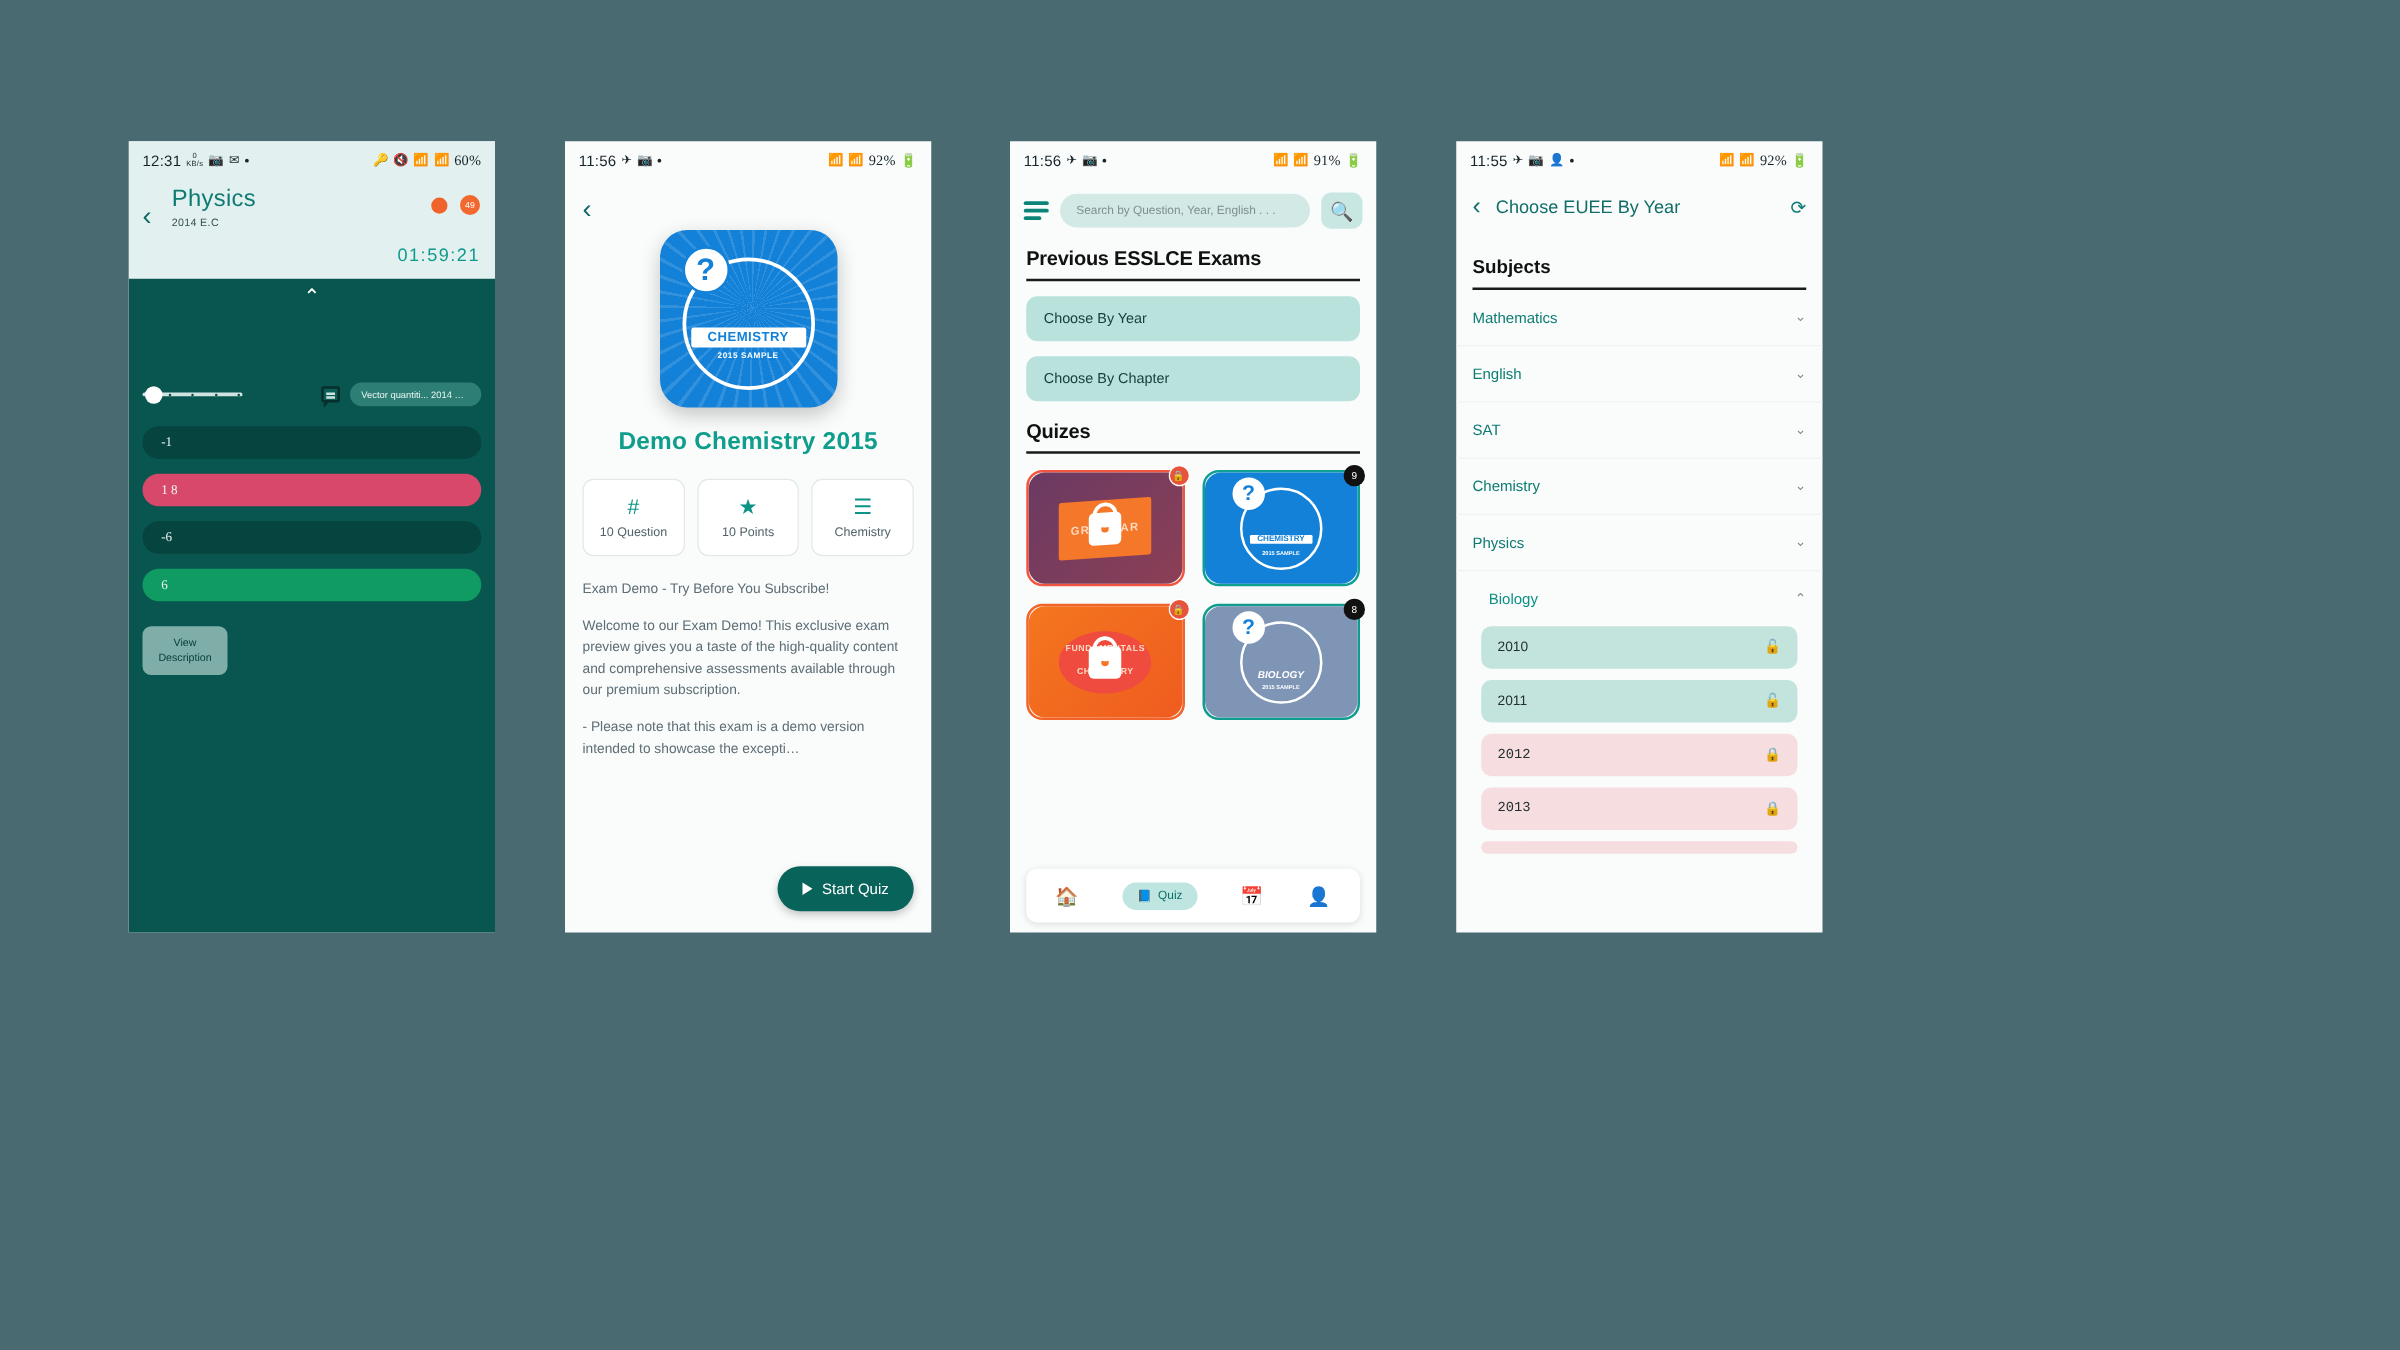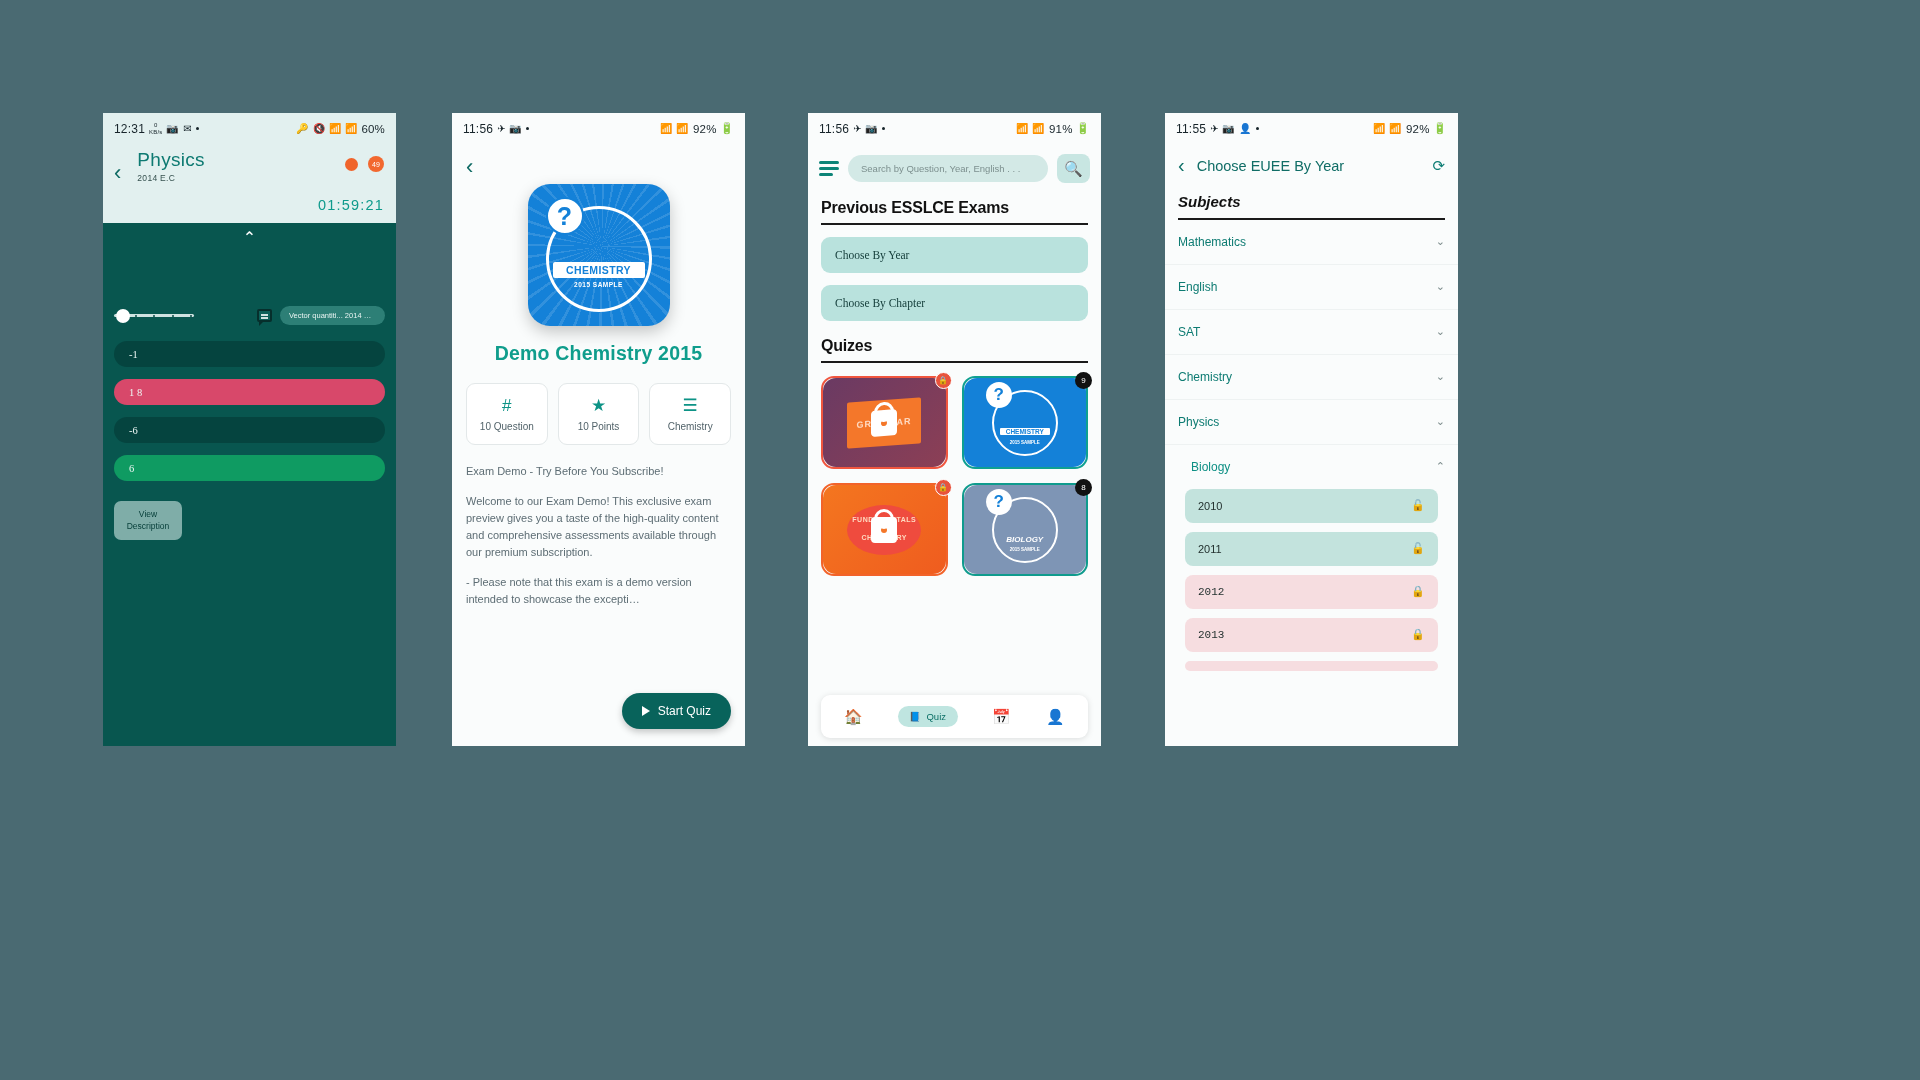--- a/index.html
+++ b/index.html
@@ -29,21 +29,21 @@
     letter-spacing: .2px;
     gap: 44px;
   }
   .sb-left { display: flex; align-items: center; gap: 4px; }
   .sb-right { margin-left: auto; display: flex; align-items: center; gap: 3.5px; }
   .sb-time { font-size: 12px; font-weight: 400; }
   .sb-ico { font-size: 10px; line-height: 1; display: inline-block; }
   .sb-kbs { font-size: 6px; line-height: 1.02; text-align: center; }
   .sb-dot { width: 3px; height: 3px; border-radius: 50%; background: #17242a; display:inline-block; }
   .sb-batt { font-size: 11px; }
-  .sb-pct { font-size: 11.5px; }
+  .sb-pct { font-size: 11.5px; font-family: Liberation Serif, serif; }
 
   
   .p1-top { background: #e2f0ef; padding: 0 0 10px 0; }
   .p1-appbar { display: flex; align-items: flex-start; padding: 4px 12px 0 11px; position: relative; }
   .p1-back { color: #0e6a63; font-size: 22px; line-height: 1; padding-top: 14px; font-weight: 300; }
   .p1-titles { margin-left: 16px; }
   .p1-title { font-size: 19px; color: #0e7a72; letter-spacing: .3px; line-height: 1.25; }
   .p1-sub { font-size: 8.5px; color: #36514f; letter-spacing: .3px; margin-top: 1px; }
   .p1-right { margin-left: auto; text-align: right; padding-top: 8px; }
   .p1-icons { display: flex; gap: 10px; align-items: center; justify-content: flex-end; }
@@ -152,21 +152,21 @@
   }
   .searchbtn {
     width: 33px; height: 29px; border-radius: 8px; background: #c8e6e2;
     display:flex; align-items:center; justify-content:center; color:#0c7d72; font-size: 15px;
   }
   .sect { padding: 0 13px; margin-top: 16px; }
   .sect h3 { font-size: 16px; color:#111; letter-spacing:-.2px; }
   .sect .rule { height: 2px; background:#1a1a1a; margin-top: 6px; }
   .pillbtn {
     background:#b9e2dd; border-radius: 9px; height: 36px; display:flex; align-items:center;
-    padding: 0 14px; font-size: 11.5px; color:#17403d; margin-top: 12px; font-family: Liberation Serif, serif;
+    padding: 0 14px; font-size: 11.5px; color:#17403d; margin-top: 12px;
   }
 
   .tiles { display:grid; grid-template-columns: 1fr 1fr; gap: 14px; margin-top: 13px; padding: 0 13px; }
   .tile { position: relative; border-radius: 13px; height: 93px; overflow: visible; }
   .tile .inner { position:absolute; inset:0; border-radius:13px; overflow:hidden; display:flex;
                  align-items:center; justify-content:center; }
   .tile.t1 { border: 2.5px solid #f0563f; }
   .tile.t1 .inner { background: linear-gradient(135deg,#6a3a63,#8c3f55); }
   .tile.t2 { border: 2.5px solid #0fa091; }
   .tile.t2 .inner { background: #1481d8; }
@@ -206,21 +206,21 @@
   }
   .tab { display:flex; align-items:center; gap:5px; color:#3b4a50; font-size: 15px; }
   .tab.active { background:#bfe5e0; color:#0b6f66; border-radius: 16px; padding: 5px 12px; font-size: 14px; }
   .tab.active span { font-size: 9.5px; }
 
   
   .p4-bar { display:flex; align-items:center; padding: 10px 13px 0; gap: 12px; }
   .p4-bar .bk { color:#0d6f67; font-size: 20px; font-weight:300; }
   .p4-bar .ttl { font-size: 14.5px; color:#106d66; }
   .p4-bar .rf { margin-left:auto; color:#0d7d74; font-size: 15px; }
-  .p4-sect { padding: 0 13px; margin-top: 16px; font-style: italic; }
+  .p4-sect { padding: 0 13px; margin-top: 28px; }
   .p4-sect h3 { font-size: 15px; color:#111; }
   .p4-sect .rule { height: 1.6px; background:#1a1a1a; margin-top: 8px; }
   .subj {
     display:flex; align-items:center; padding: 15px 13px; font-size: 12px; color:#0d7b72;
     border-bottom: 1px solid #eef2f2;
   }
   .subj .cv { margin-left:auto; color:#7b8b8b; font-size: 11px; }
   .subj.open { color:#0d8f84; }
   .yearrow {
     margin: 0 20px 9px; border-radius: 8px; height: 34px; display:flex; align-items:center;

